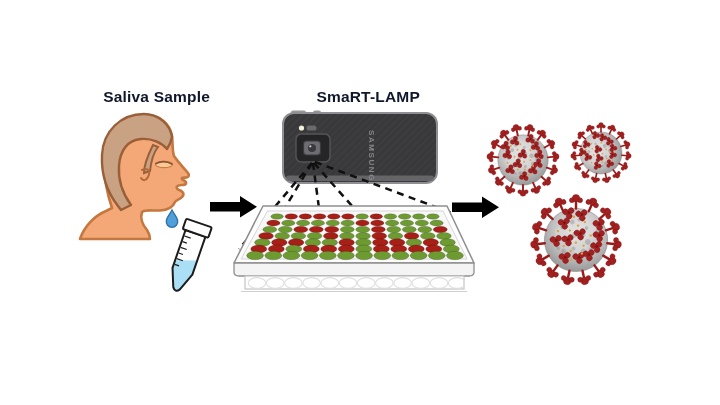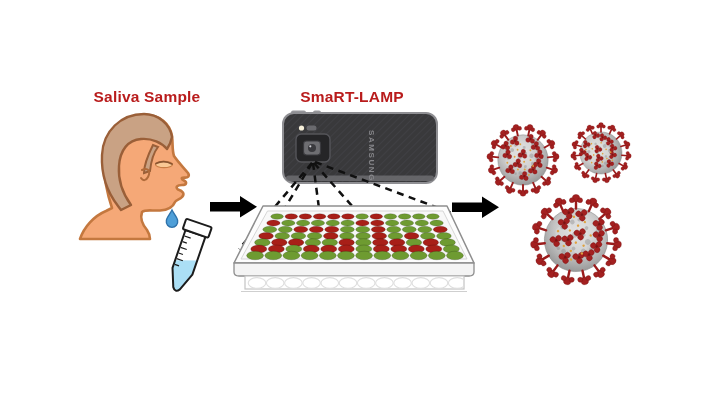--- a/index.html
+++ b/index.html
@@ -3,24 +3,24 @@
 <meta charset="utf-8">
 <title>SmaRT-LAMP</title>
 <style>
   html,body{margin:0;padding:0;background:#ffffff;}
   .canvas{
     position:relative;width:720px;height:405px;background:#ffffff;
     overflow:hidden;font-family:"Liberation Sans",sans-serif;
   }
   .stage-label{
     position:absolute;top:88px;font-weight:bold;font-size:15.5px;
-    color:#b91c1c;text-align:center;letter-spacing:.2px;
+    color:#0f172a;text-align:right;letter-spacing:.2px;
   }
   #label-saliva{left:84px;width:126px;}
-  #label-smartlamp{left:290px;width:124px;}
+  #label-smartlamp{left:296px;width:124px;}
   #label-detection{left:503px;width:120px;}
   svg.scene{position:absolute;left:0;top:0;}
 </style>
 </head>
 <body>
 
 <div class="canvas">
 
   <div class="stage-label" id="label-saliva">Saliva Sample</div>
   <div class="stage-label" id="label-smartlamp">SmaRT-LAMP</div>

